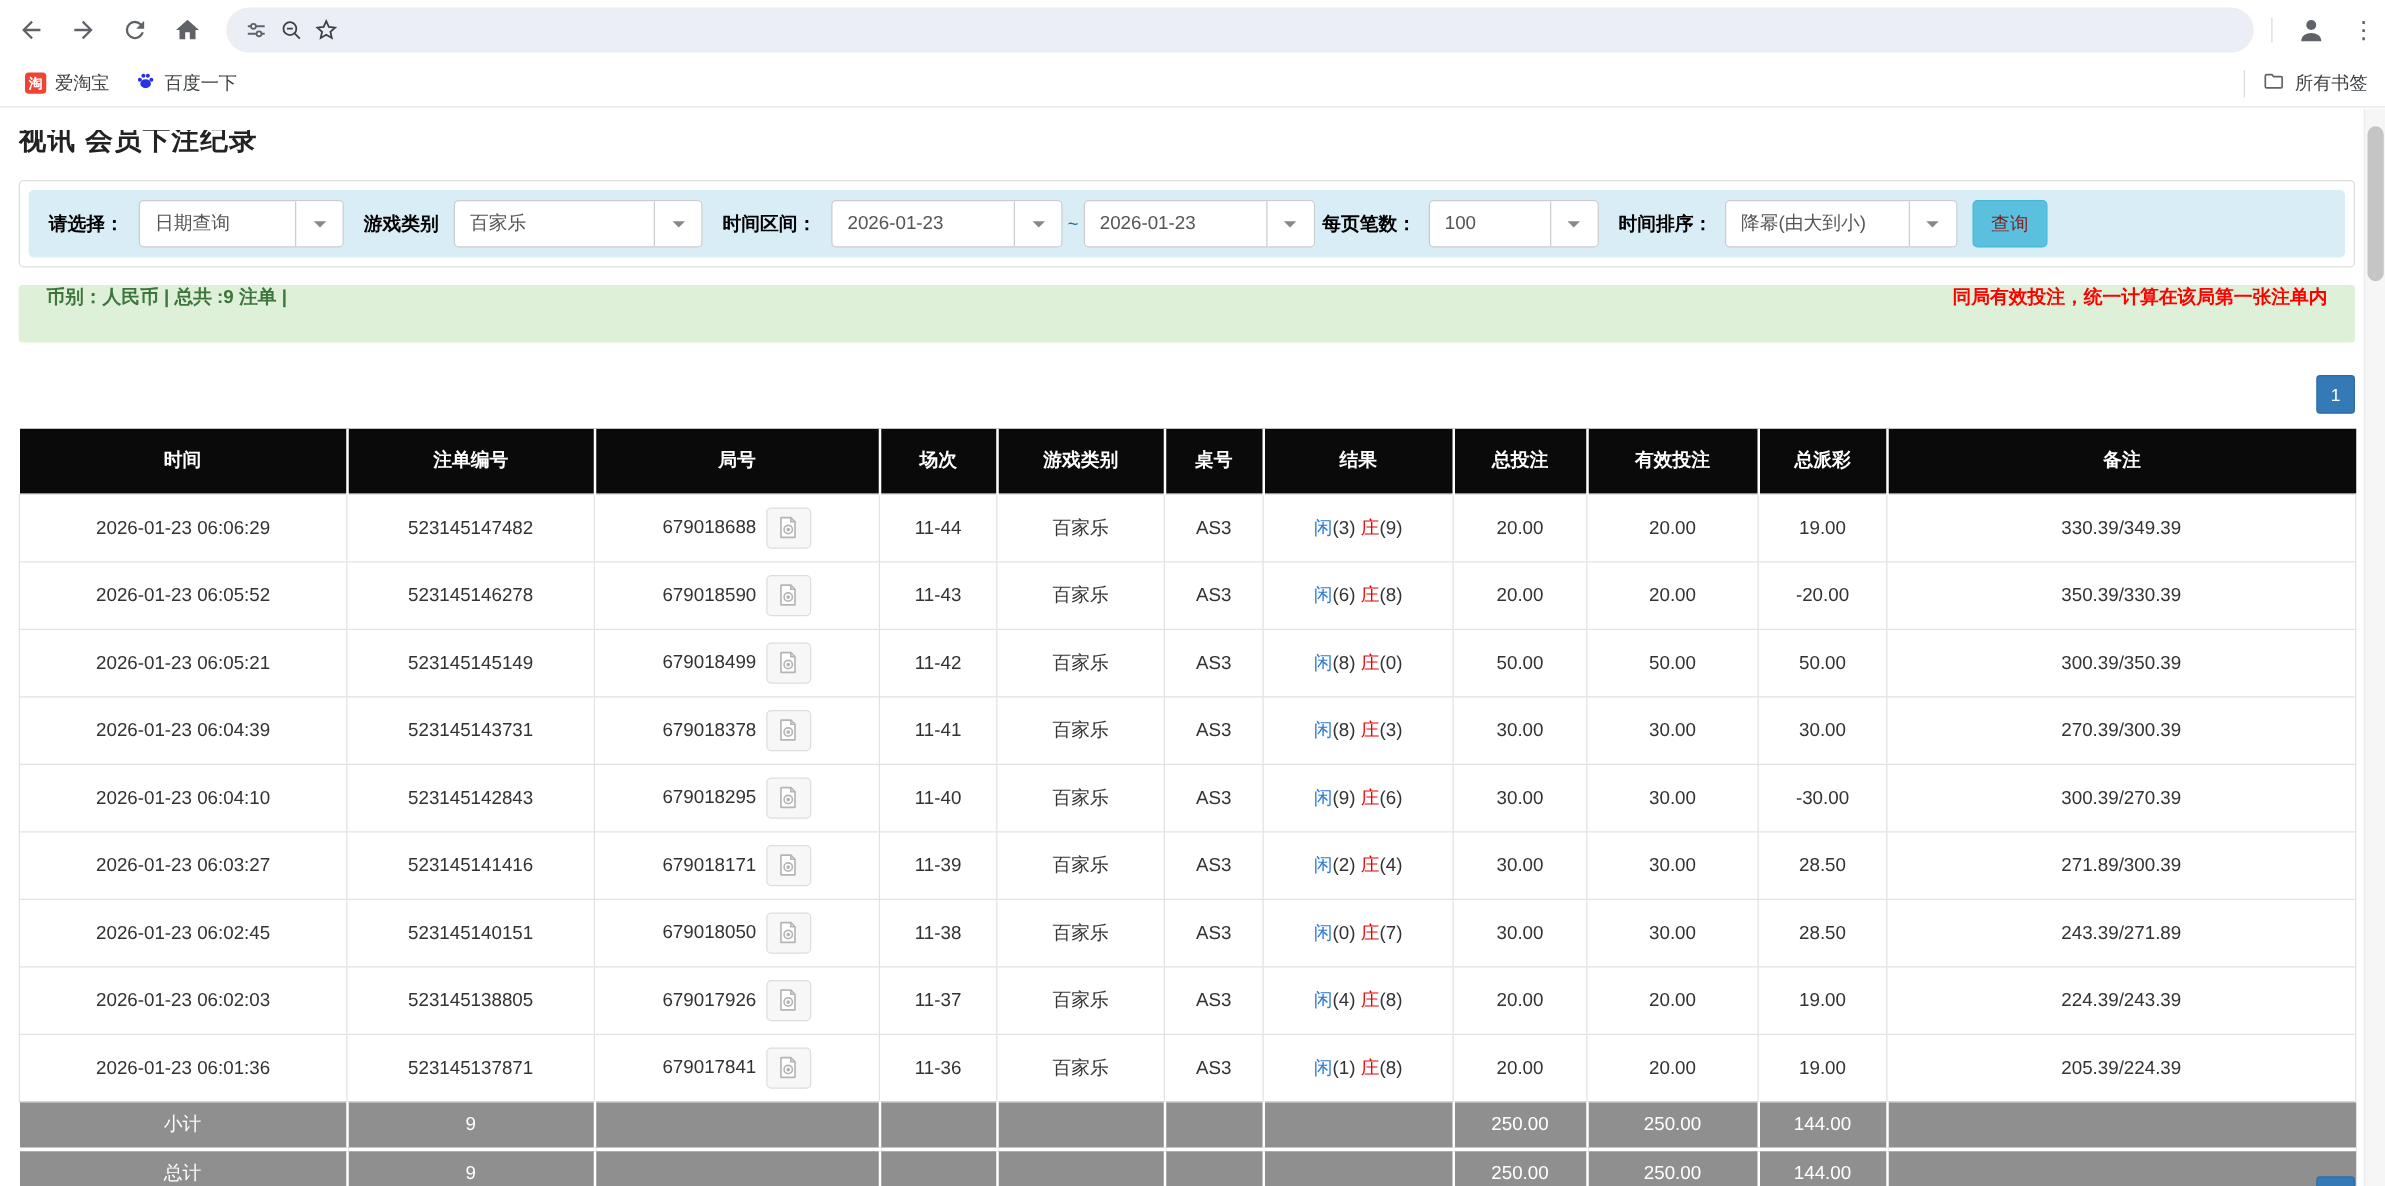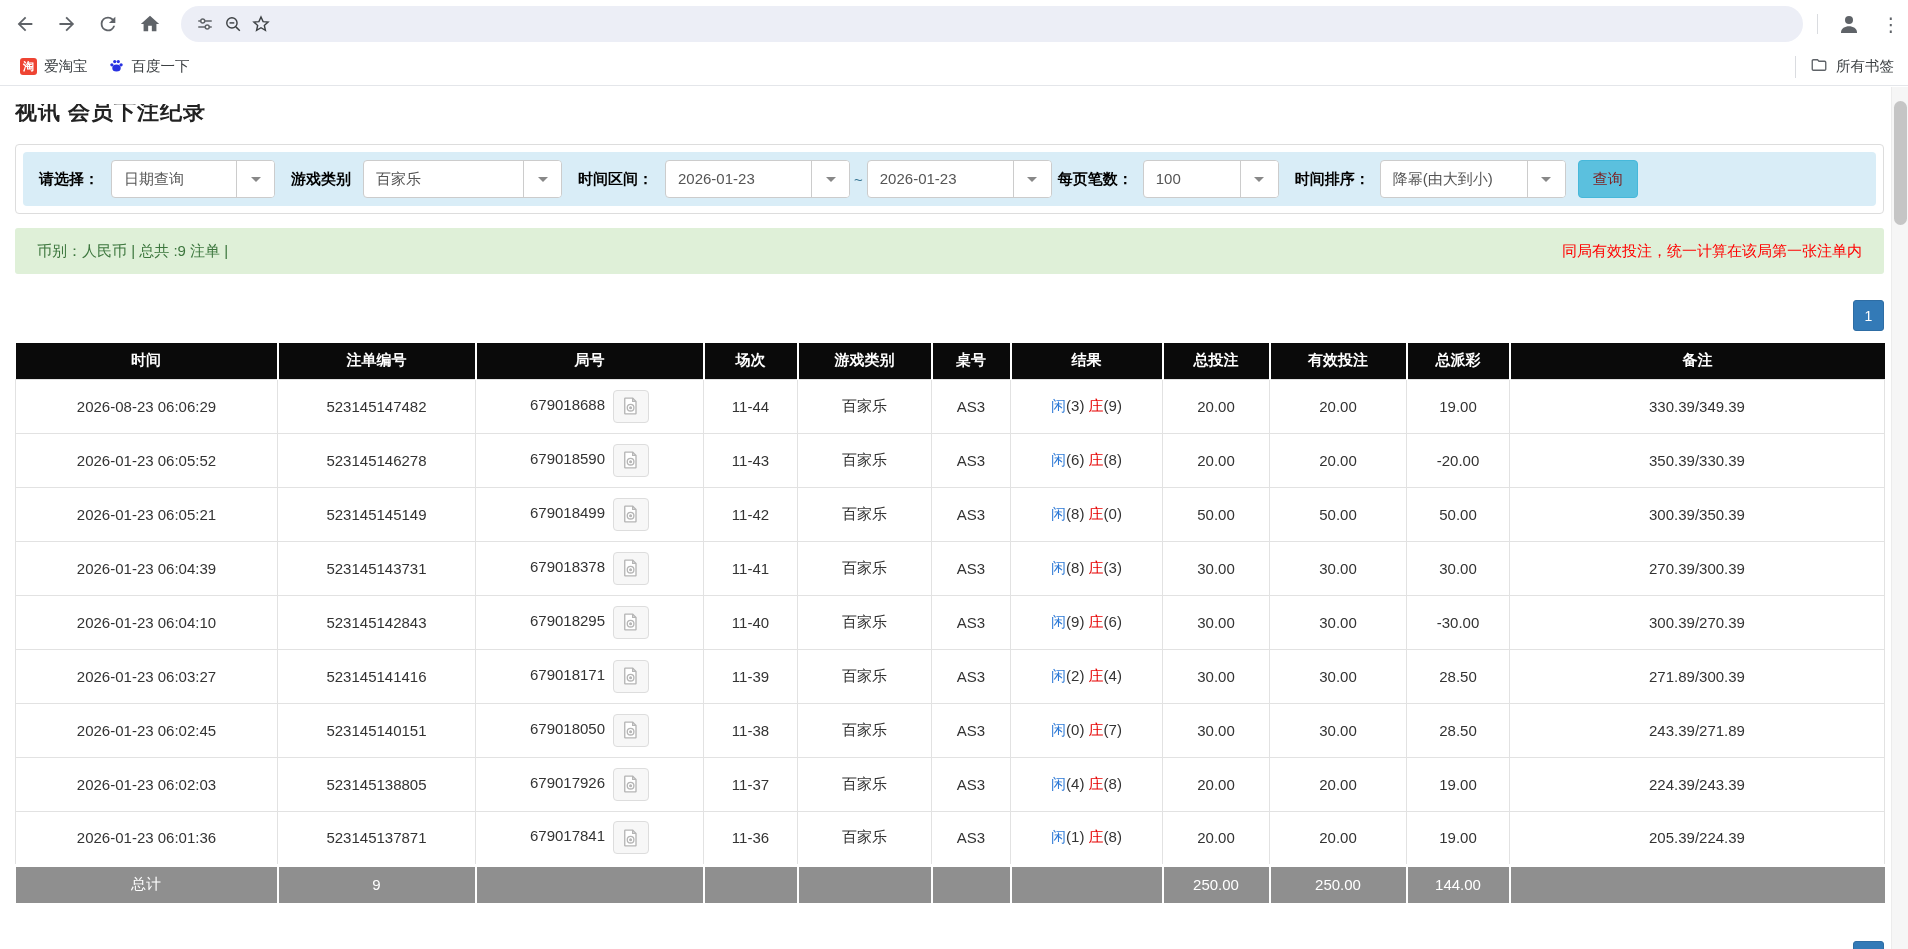--- a/index.html
+++ b/index.html
@@ -48,32 +48,32 @@
     white-space:nowrap; overflow:hidden; }
   .sel-arrow { width:38px; border-left:1px solid #ccc; display:flex; align-items:center;
     justify-content:center; background:#fff; }
   .tri { width:0; height:0; border-left:5px solid transparent; border-right:5px solid transparent;
     border-top:5px solid #888; }
   .tilde { font-size:15px; color:#31708f; margin:0 4px; }
   .btn-search { height:38px; min-width:58px; padding:0 14px; background:#5bc0de; border:1px solid #46b8da;
     border-radius:4px; color:#7f1d1d; font-size:15px; cursor:pointer; margin-left:12px; }
 
   .notice { margin:14px 0 0 15px; width:1869px; height:46px; background:var(--notice_bg,#dff0d8);
-    border-radius:3px; display:flex; align-items:center; justify-content:space-between; padding:0 22px; }
+    border-radius:3px; display:flex; align-items:flex-start; justify-content:space-between; padding:0 22px;font-weight:bold; }
   .notice-left { color:var(--notice_text,#3c763d); font-size:15px; }
   .notice-right { color:var(--alert_red,#f00); font-size:15px; }
 
   .pagi-row { margin:26px 15px 0 15px; width:1869px; height:31px; display:flex; justify-content:flex-end; }
   .pagi-btn { width:31px; height:31px; background:var(--accent_blue,#337ab7); border:1px solid #2e6da4;
     color:#fff; font-size:14px; border-radius:3px; display:flex; align-items:center; justify-content:center;
     cursor:pointer; }
 
   table.bet { margin:12px 0 0 15px; width:1869px; border-collapse:collapse; table-layout:fixed; }
   table.bet th { background:var(--header_bg,#0a0a0a); color:#fff; font-size:15px; font-weight:bold;
-    height:36px; border-left:2px solid #fff; }
+    height:52px; border-left:2px solid #fff; }
   table.bet th:first-child { border-left:none; }
   table.bet td { height:54px; text-align:center; font-size:15px; color:#333;
     border:1px solid #e2e2e2; background:#fff; }
   .c-blue { color:var(--bet_blue,#2d79d6); }
   .c-red  { color:var(--loss_red,#e60000); }
   .video-btn { display:inline-flex; align-items:center; justify-content:center; width:36px; height:33px;
     border:1px solid #ddd; border-radius:4px; background:#f7f7f7; margin-left:8px; vertical-align:middle;
     cursor:pointer; }
   tr.summary td { background:var(--footer_bg,#8f8f8f); color:#fff; height:38px; font-size:15px;
     border:none; border-left:2px solid #fff; }
@@ -263,21 +263,21 @@
           <th>桌号</th>
           <th>结果</th>
           <th>总投注</th>
           <th>有效投注</th>
           <th>总派彩</th>
           <th>备注</th>
         </tr>
       </thead>
     <tbody>
         <tr>
-          <td>2026-08-23 06:06:29</td>
+          <td>2026-01-23 06:06:29</td>
           <td>523145147482</td>
           <td><span>679018688</span><span class="video-btn">
               <svg width="20" height="20" viewBox="0 0 24 24" fill="none" stroke="#b5b5b5" stroke-width="1.6">
                 <path d="M5 2.5h9l4 4V21a.5.5 0 0 1-.5.5H5A.5.5 0 0 1 4.5 21V3a.5.5 0 0 1 .5-.5z" fill="#fff"></path>
                 <path d="M14 2.5v4h4"></path>
                 <circle cx="11.5" cy="14" r="4"></circle>
                 <circle cx="11.5" cy="14" r="1" fill="#b5b5b5"></circle>
               </svg>
             </span></td>
           <td>11-44</td>
@@ -442,20 +442,33 @@
             </span></td>
           <td>11-36</td>
           <td>百家乐</td>
           <td>AS3</td>
           <td><span class="c-blue">闲</span>(1) <span class="c-red">庄</span>(8)</td>
           <td class="c-blue">20.00</td>
           <td>20.00</td>
           <td>19.00</td>
           <td>205.39/224.39</td>
         </tr>
+        <tr class="summary subtotal">
+          <td>小计</td>
+          <td>9</td>
+          <td></td>
+          <td></td>
+          <td></td>
+          <td></td>
+          <td></td>
+          <td>250.00</td>
+          <td>250.00</td>
+          <td>144.00</td>
+          <td></td>
+        </tr>
         <tr class="summary total">
           <td>总计</td>
           <td>9</td>
           <td></td>
           <td></td>
           <td></td>
           <td></td>
           <td></td>
           <td>250.00</td>
           <td>250.00</td>

